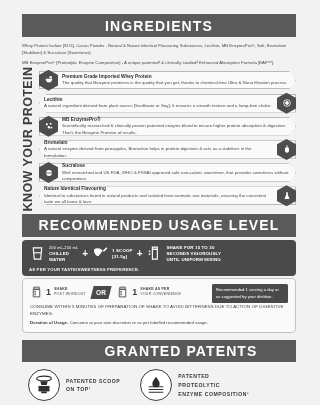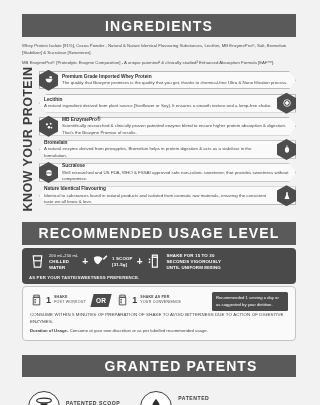--- a/index.html
+++ b/index.html
@@ -74,21 +74,21 @@
     display:flex;align-items:center;justify-content:center;
     color:#fff;
   }
   .hex svg{width:10px;height:10px;display:block;}
   .txt{position:relative;z-index:2;flex:1 1 auto;padding:0 5px;}
   .row.left-icon .txt{padding-left:4px;}
   .r-title{font-size:4.8px;font-weight:bold;color:#2e2e2e;line-height:1.25;}
   .r-desc{font-size:4.4px;color:#4a4a4a;line-height:1.42;margin-top:0.5px;}
 
   
-  .usage-wrap{margin:14px 22px;}
+  .usage-wrap{margin:6px 22px;}
   .usage-dark{
     background:#4a4a4a;color:#fff;
     border-radius:4px;
     margin-top:3px;
     padding:5px 7px 4px 7px;
   }
   .steps{display:flex;align-items:center;gap:4px;}
   .step{display:flex;align-items:center;gap:3px;}
   .plus{font-size:10px;font-weight:bold;color:#fff;}
   .si{width:17px;height:17px;flex:0 0 auto;color:#fff;}

